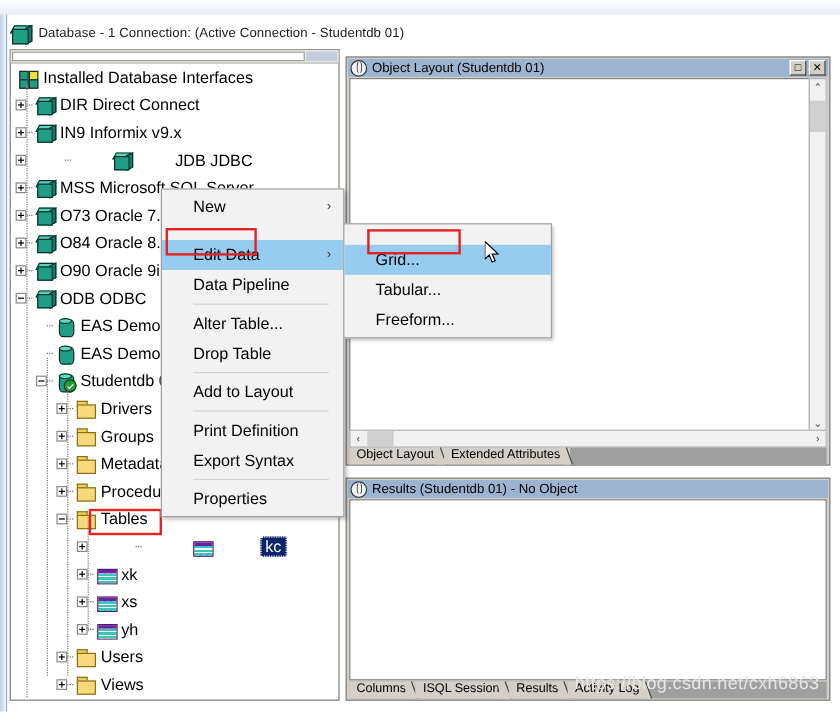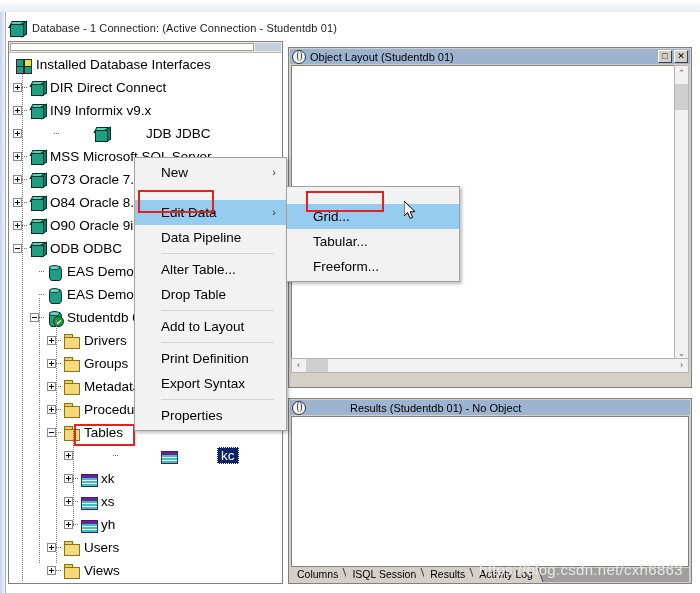--- a/index.html
+++ b/index.html
@@ -405,21 +405,20 @@
   }
   #res-titlebar {
     position: absolute;
     left: 1px; top: 1px;
     width: 400px; height: 15px;
     background: #9db4d1;
     display: flex;
     align-items: center;
     padding: 0 2px;
     box-sizing: border-box;
-    gap: 40px;
   }
   #res-titlebar .res-title {
     font-size: 11px;
     color: #000;
     margin-left: 4px;
     white-space: nowrap;
   }
   #res-canvas {
     position: absolute;
     left: 2px; top: 17px;
@@ -757,20 +756,24 @@
       <div class="sb-thumb"></div>
       <div class="sb-arrow sb-down">⌄</div>
     </div>
 
     <div id="ol-hscroll">
       <div class="sb-arrow sb-left">‹</div>
       <div class="sb-thumb"></div>
       <div class="sb-arrow sb-right">›</div>
     </div>
 
+    <div id="ol-tabs">
+        <div class="xtab"><span>Object Layout</span></div>
+        <div class="xtab"><span>Extended Attributes</span></div>
+      </div>
   </div>
 
   <div id="results-pane">
     <div id="res-titlebar">
       <span class="globe-icon"></span>
       <span class="res-title">Results (Studentdb 01) - No Object</span>
     </div>
     <div id="res-canvas"></div>
     <div id="res-tabs">
         <div class="xtab"><span>Columns</span></div>

